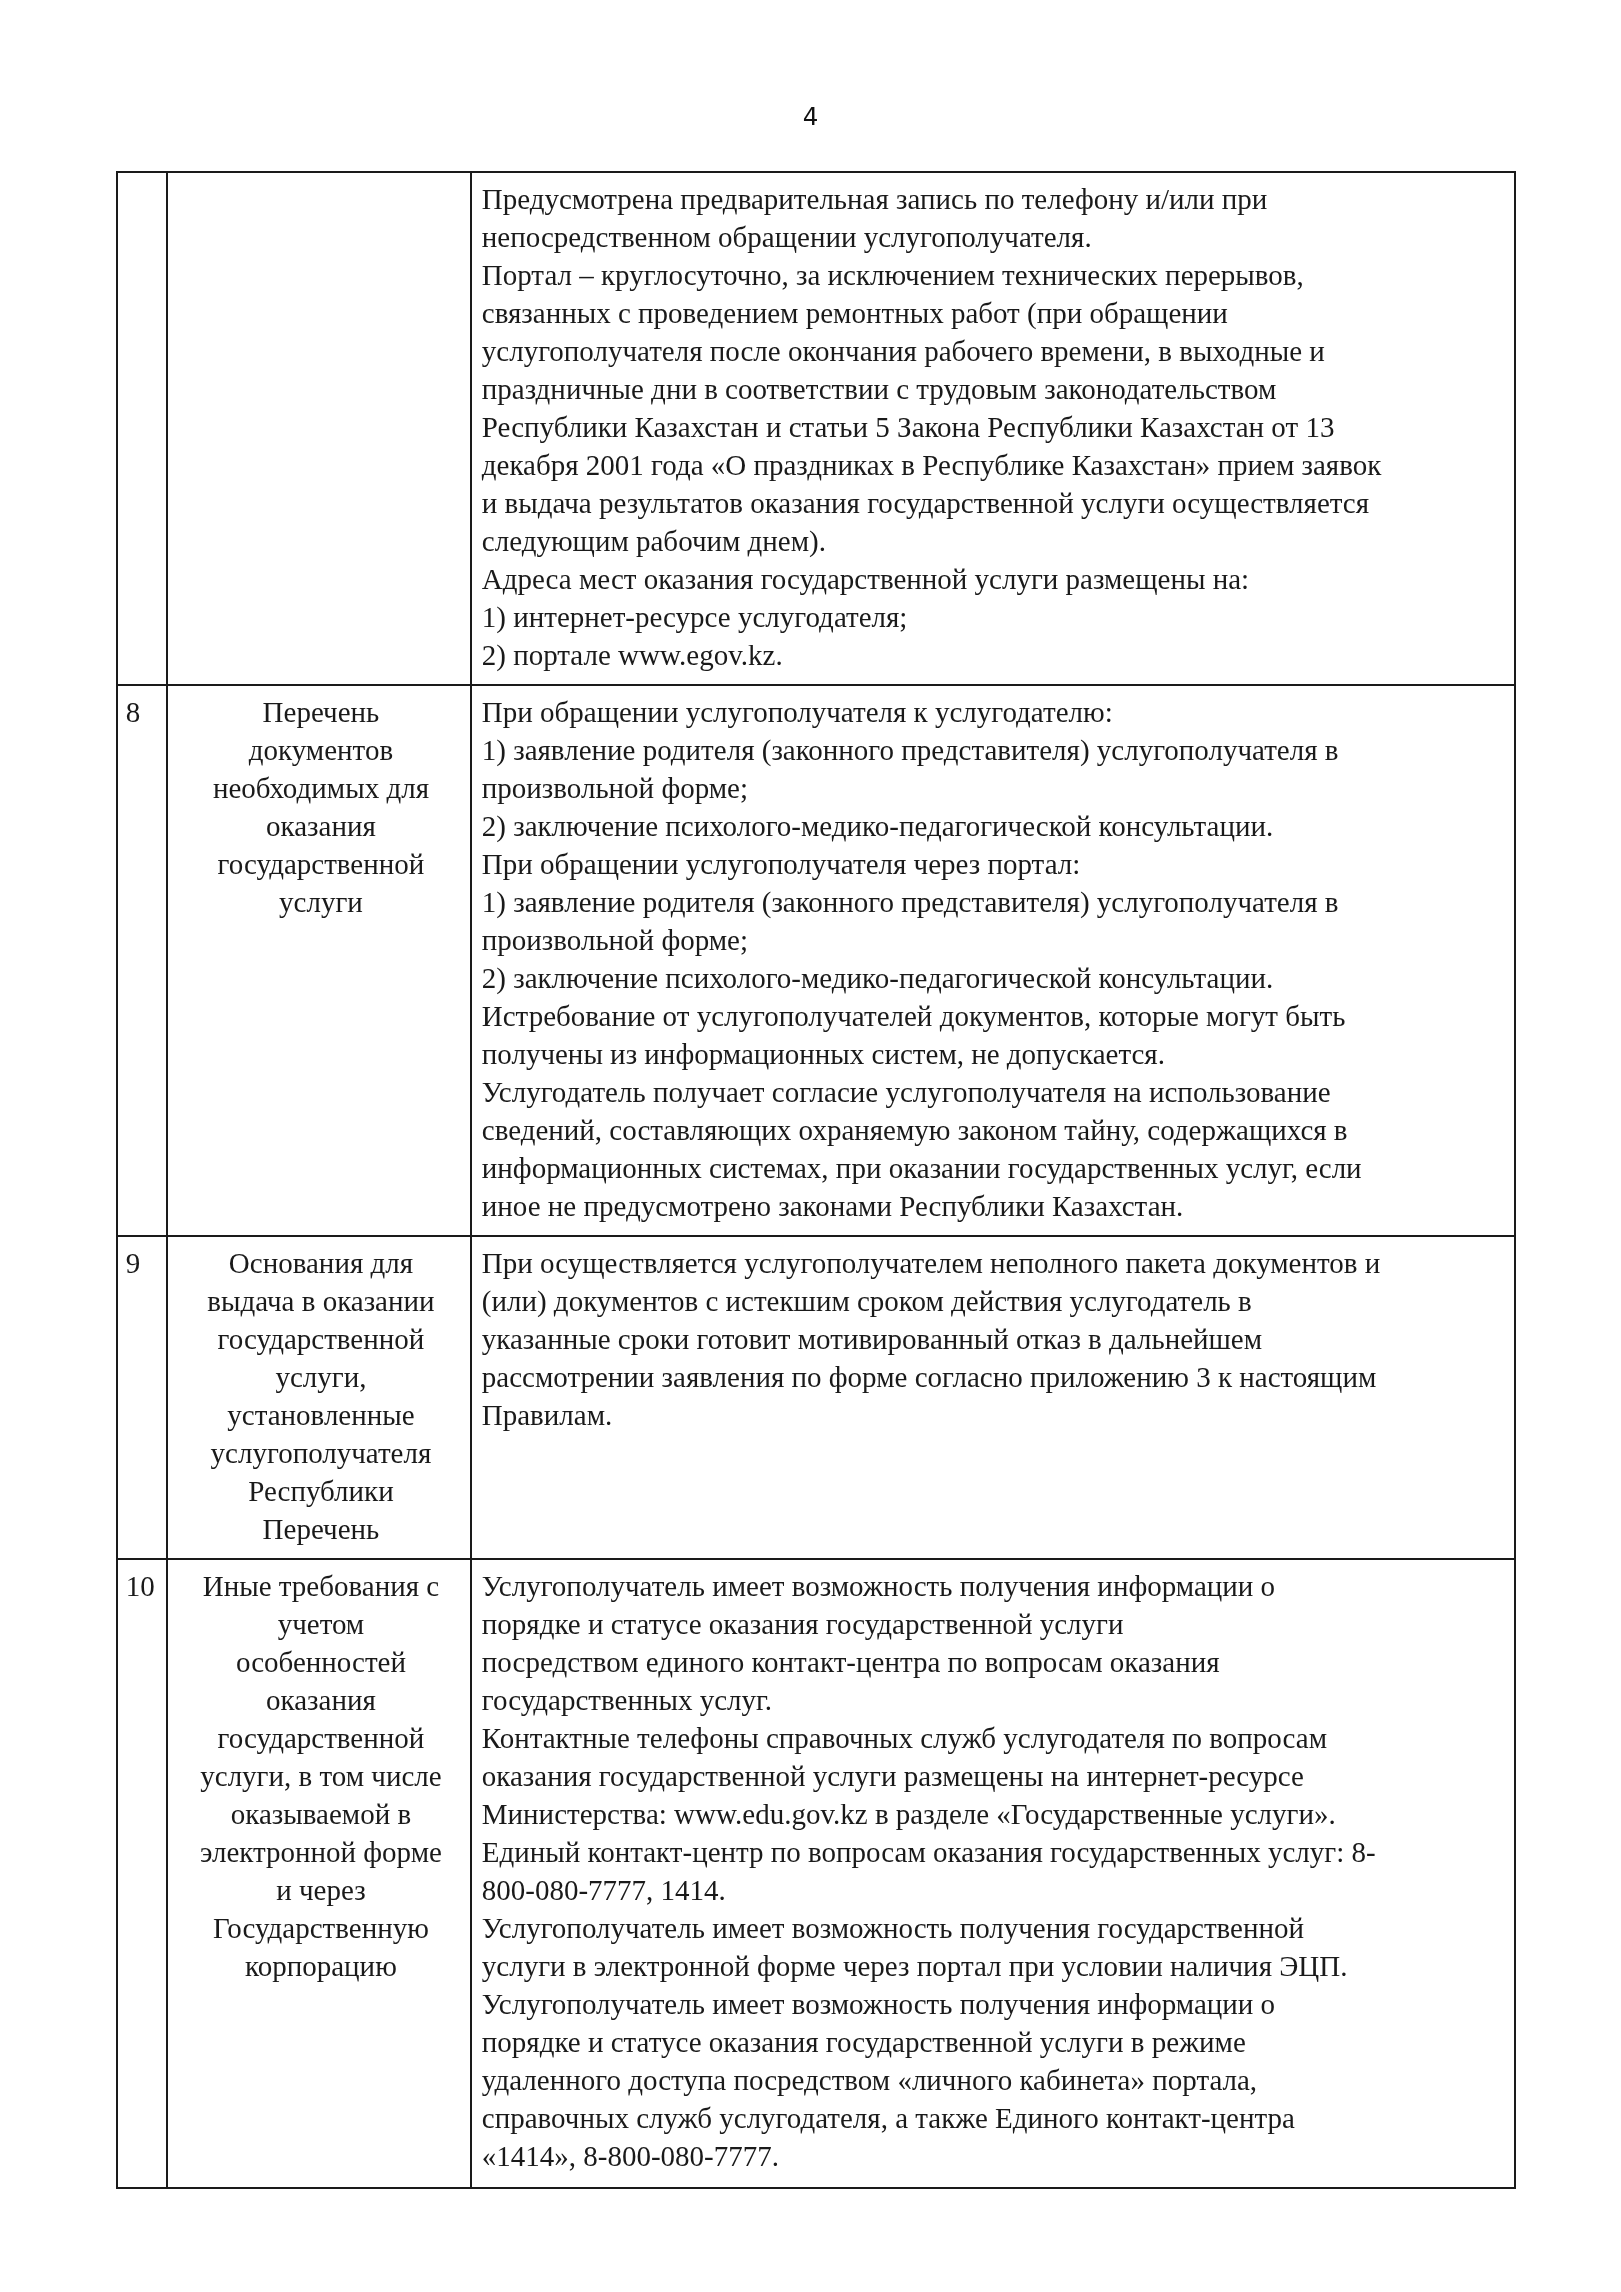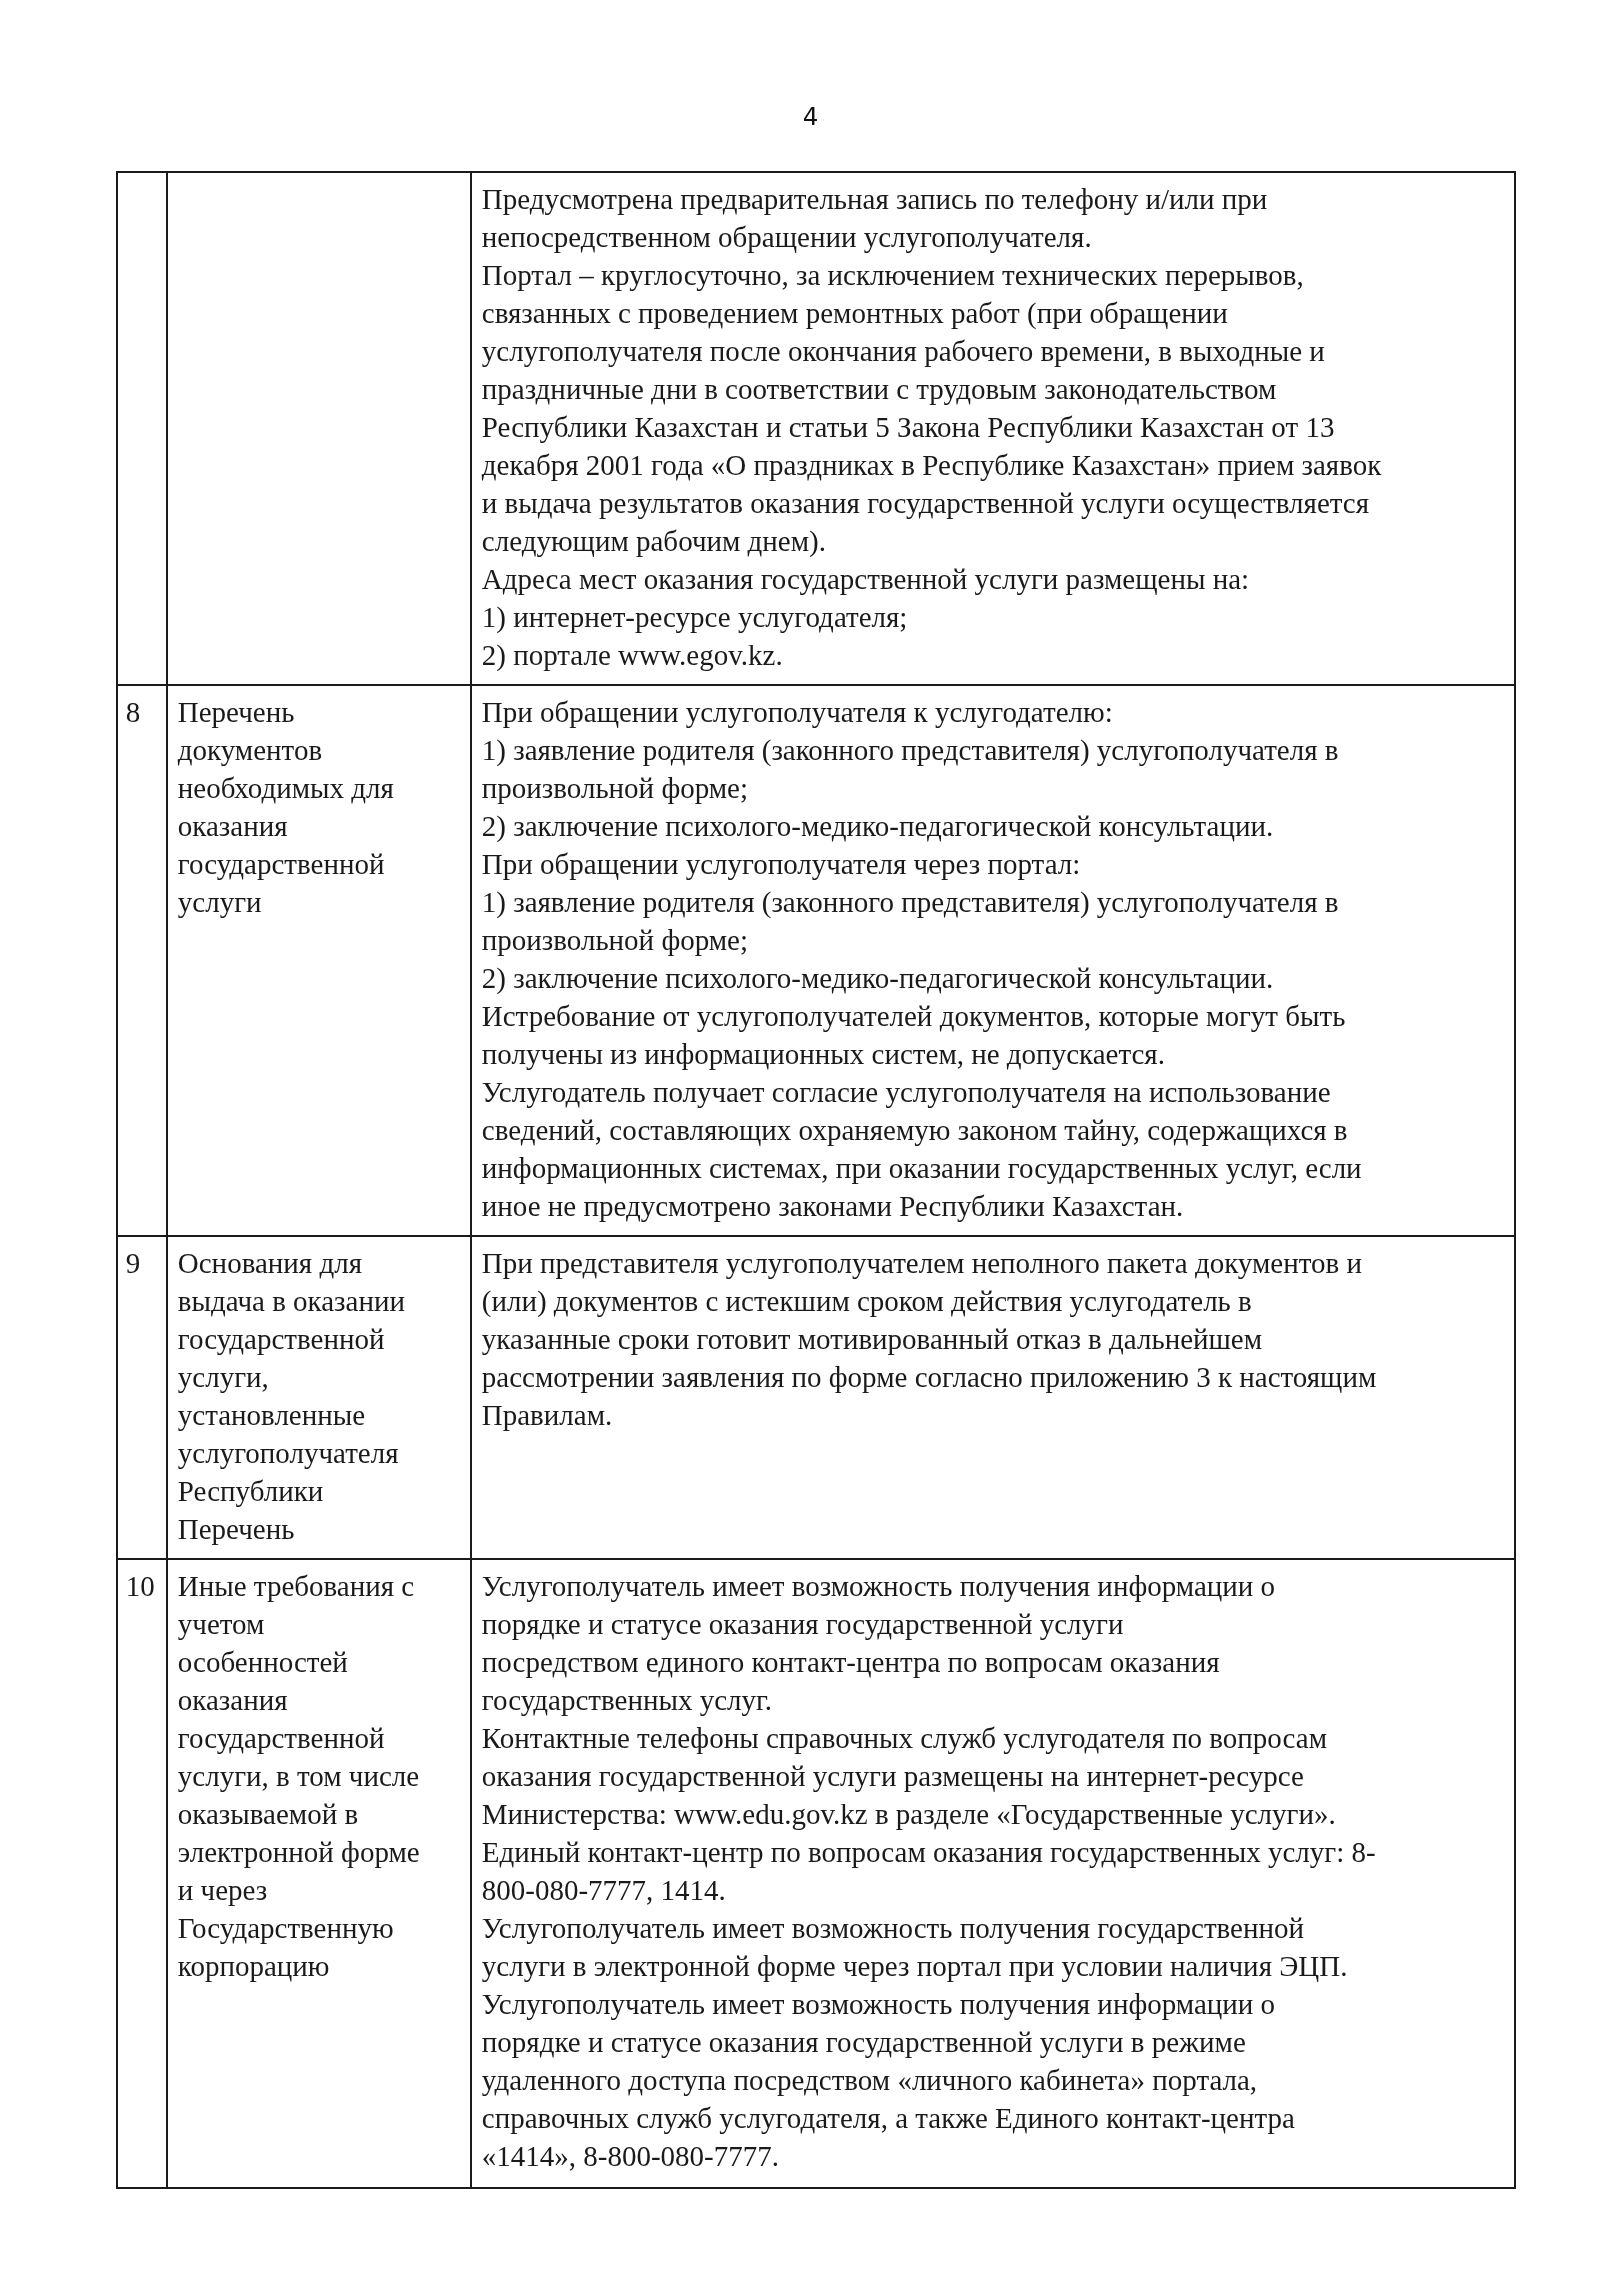--- a/index.html
+++ b/index.html
@@ -46,20 +46,21 @@
     col.c-name { width: 304px; }
     col.c-desc { width: 1044px; }
     td.num-cell {
       padding-left: 7.8px !important;
       padding-right: 5.9px !important;
       word-break: break-all;
     }
     td.name-cell {
       padding-left: 9.8px !important;
       padding-right: 5.9px !important;
+      text-align: center;
     }
     td.desc-cell {
       padding-left: 9.8px !important;
       padding-right: 5.9px !important;
     }
     .line {
       display: block;
       white-space: nowrap;
     }
     tr.row-7 td { height: 494px; }
@@ -131,21 +132,21 @@
           <span class="line">Основания для</span>
           <span class="line">выдача в оказании</span>
           <span class="line">государственной</span>
           <span class="line">услуги,</span>
           <span class="line">установленные</span>
           <span class="line">услугополучателя</span>
           <span class="line">Республики</span>
           <span class="line">Перечень</span>
         </td>
       <td class="desc-cell">
-          <span class="line">При представителя услугополучателем неполного пакета документов и</span>
+          <span class="line">При осуществляется услугополучателем неполного пакета документов и</span>
           <span class="line">(или) документов с истекшим сроком действия услугодатель в</span>
           <span class="line">указанные сроки готовит мотивированный отказ в дальнейшем</span>
           <span class="line">рассмотрении заявления по форме согласно приложению 3 к настоящим</span>
           <span class="line">Правилам.</span>
         </td>
     </tr>
     <tr class="row-10">
       <td class="num-cell"><span>10</span></td>
       <td class="name-cell">
           <span class="line">Иные требования с</span>

